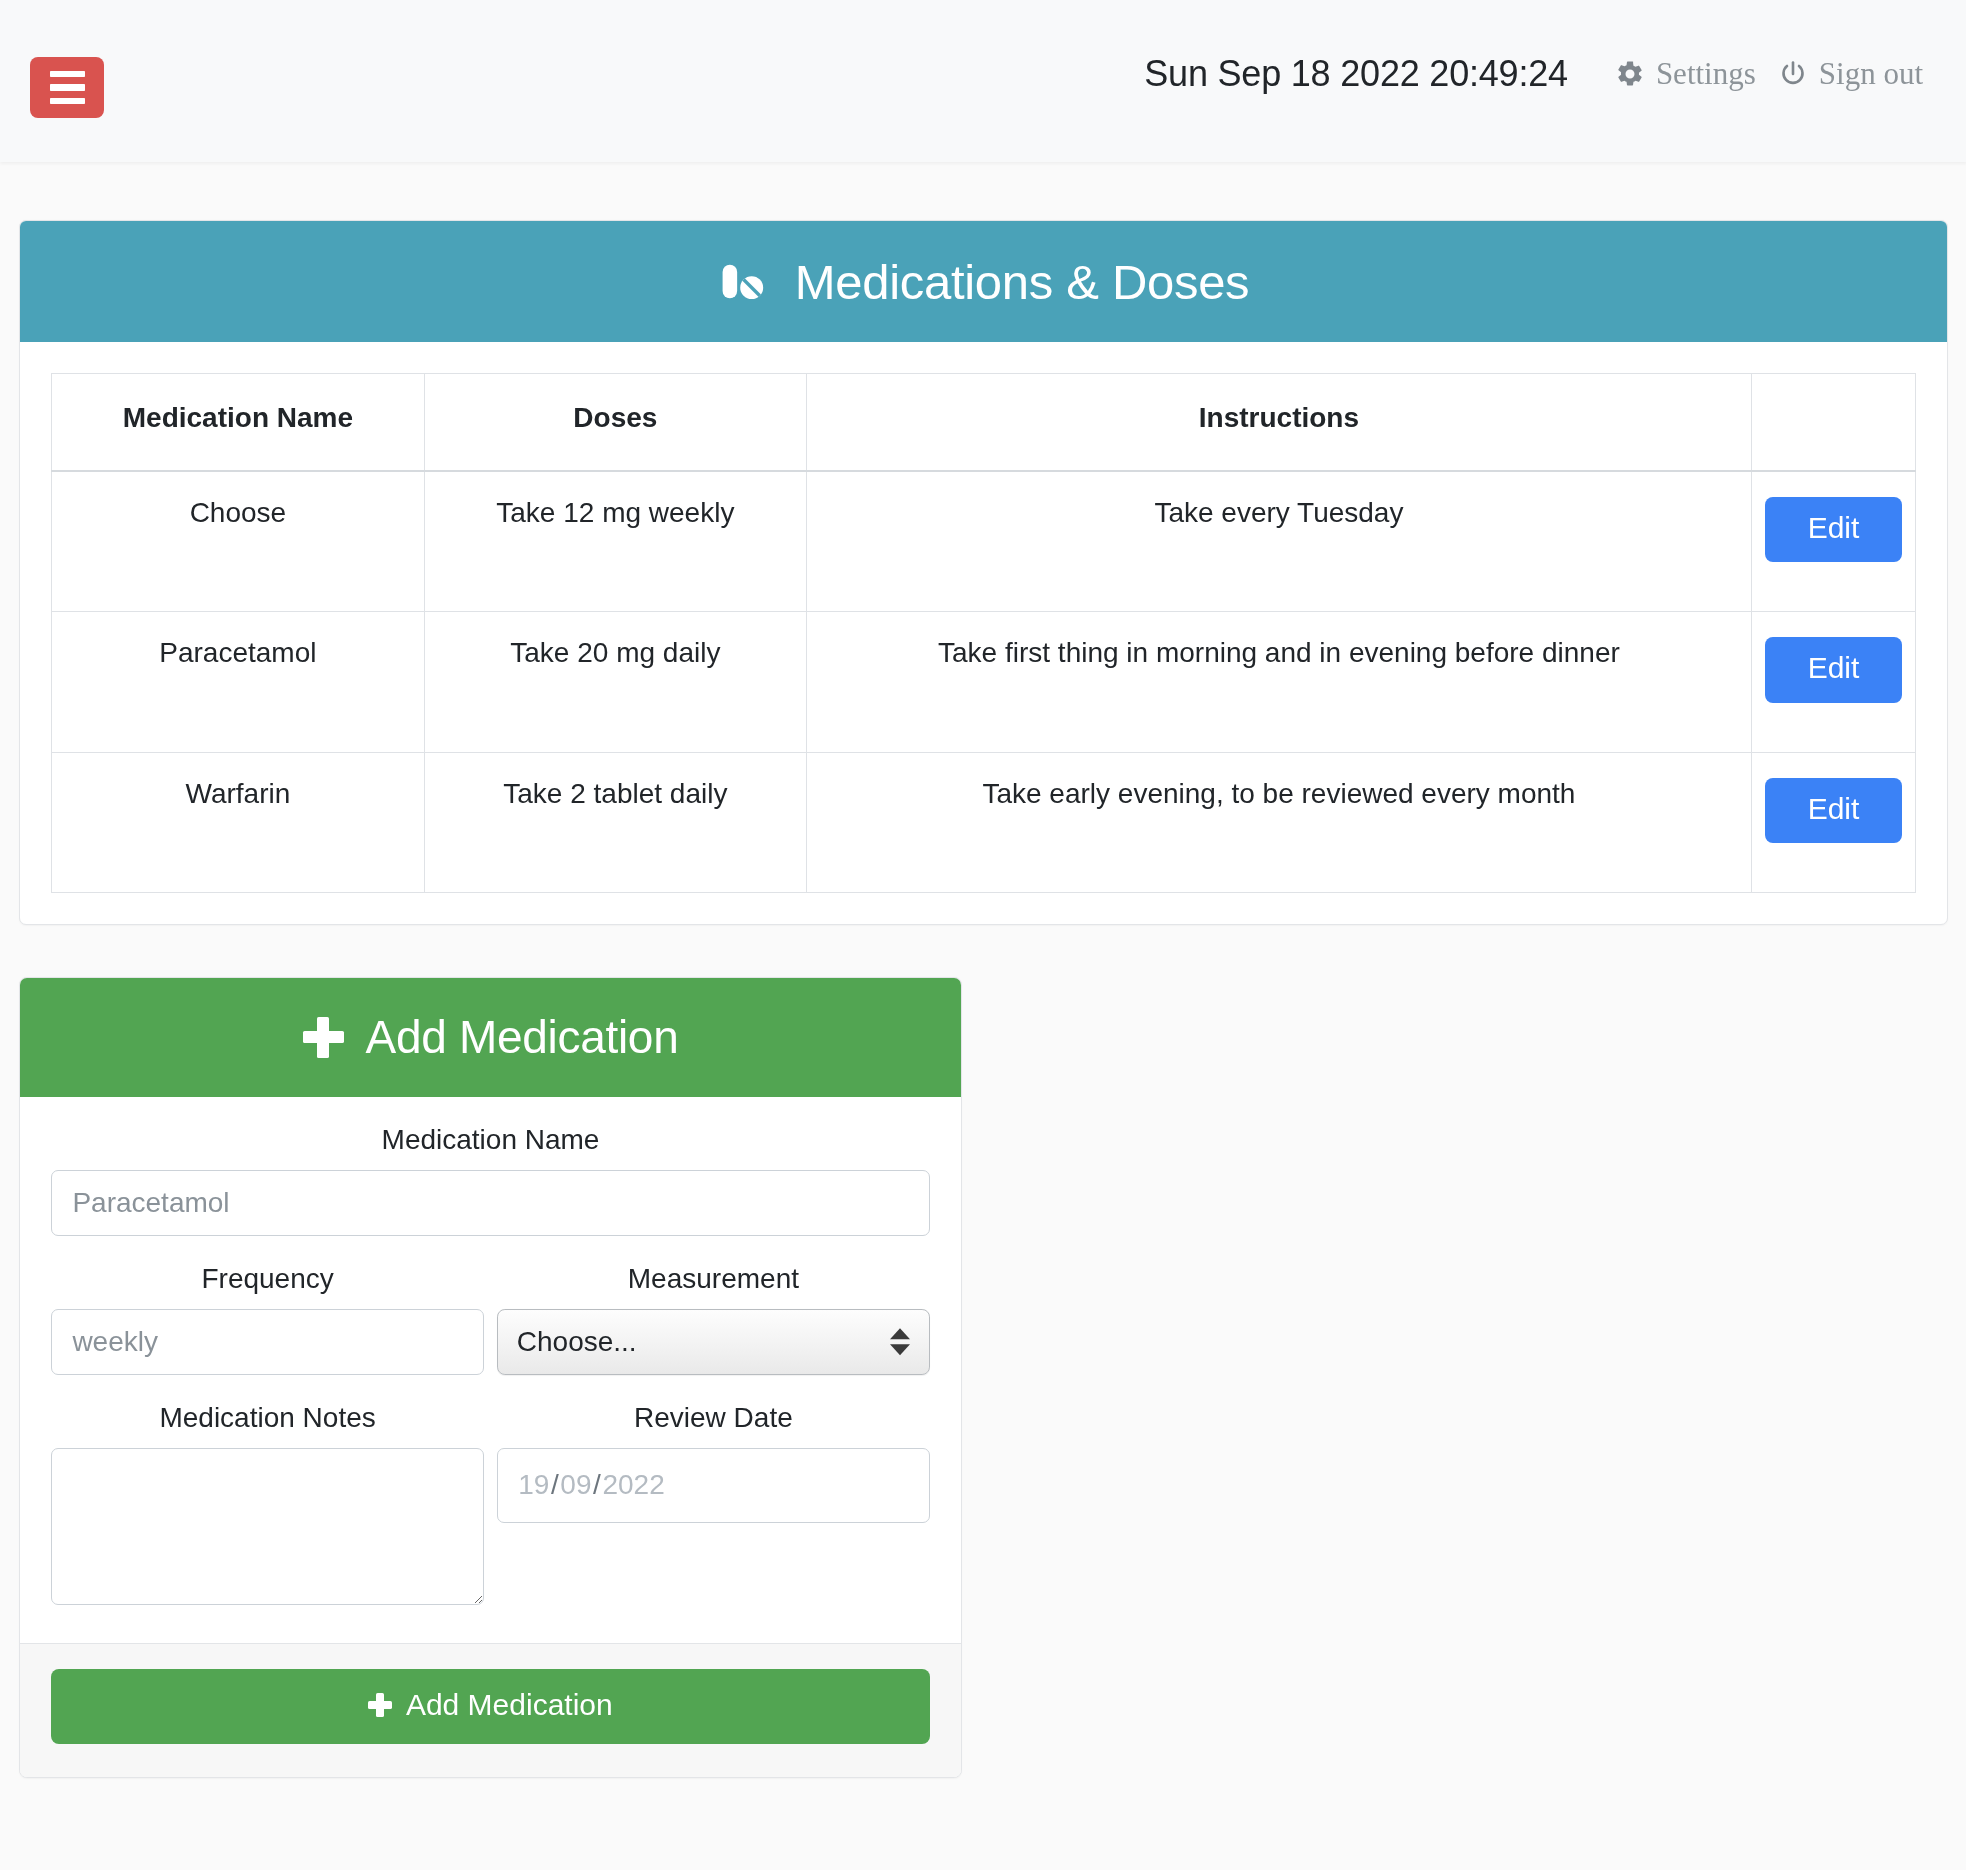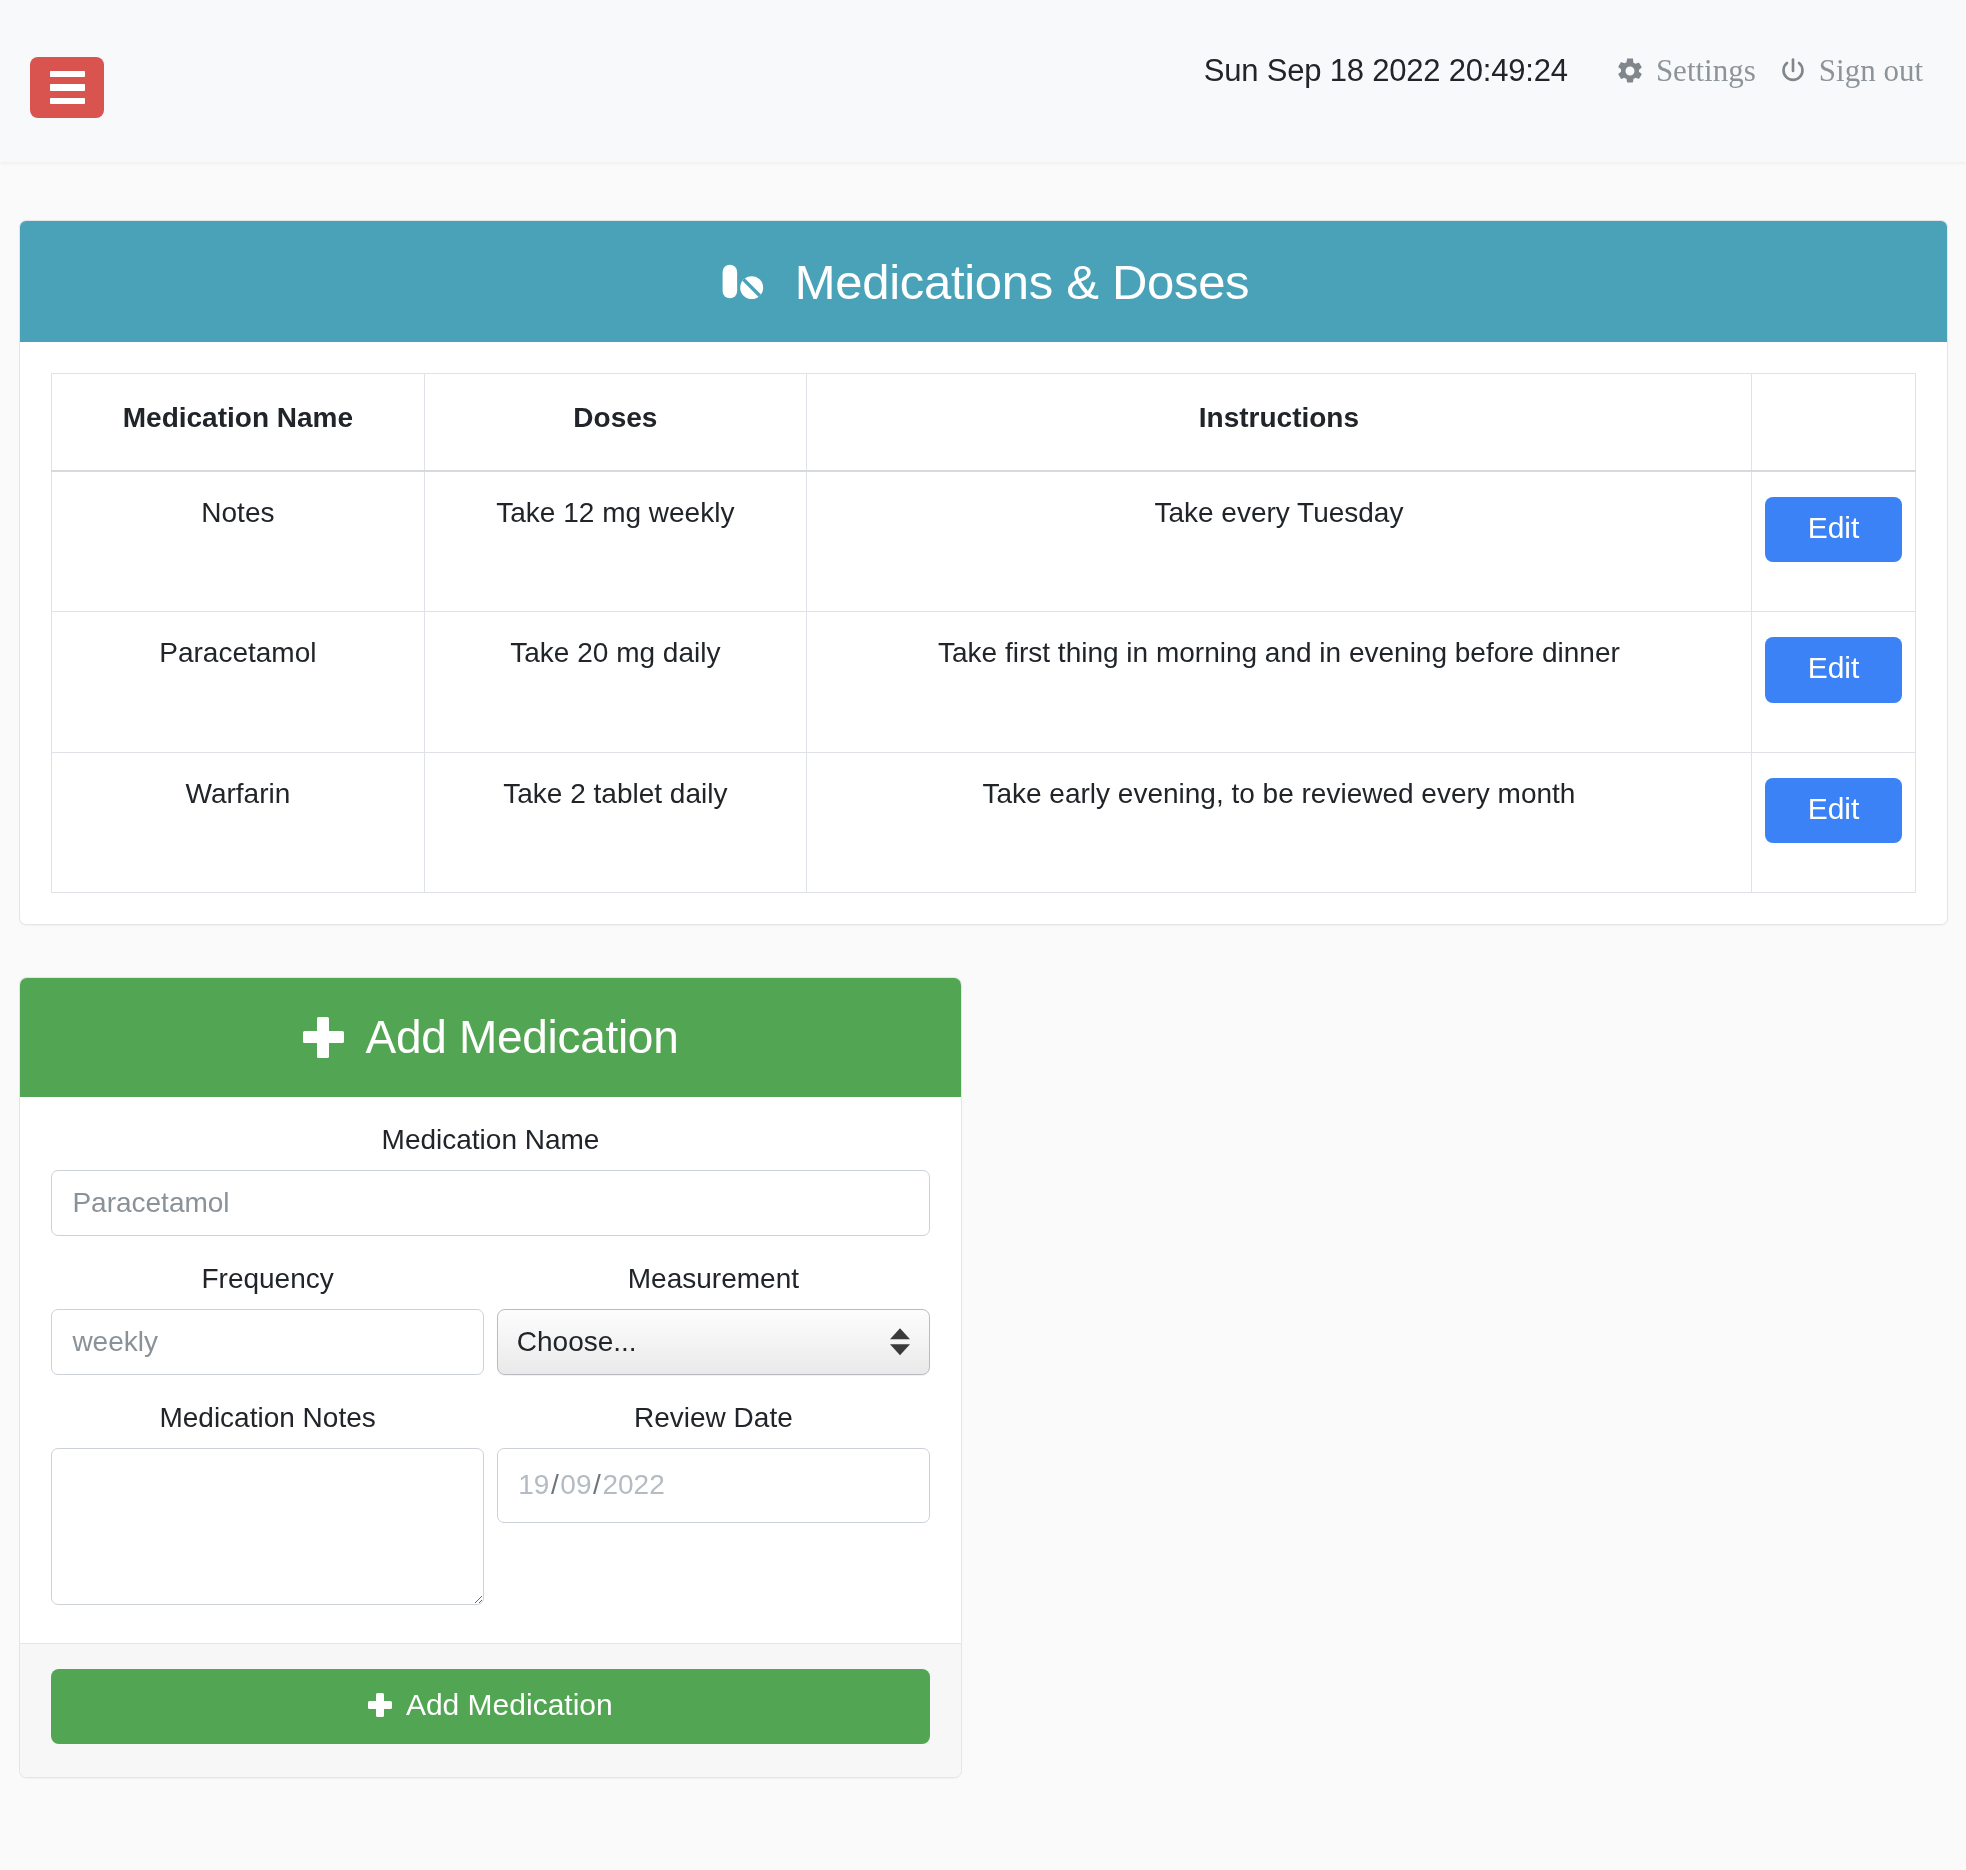--- a/index.html
+++ b/index.html
@@ -45,21 +45,21 @@
   }
   .nav-right {
     margin-left: auto;
     margin-top: 53px;
     display: flex;
     align-items: center;
     gap: 0;
     padding-right: 14px;
   }
   .nav-date {
-    font-size: 31px;
+    font-size: 36px;
     color: #212529;
     letter-spacing: -0.2px;
     margin-right: 25px;
     white-space: nowrap;
   }
   .nav-link {
     display: flex;
     align-items: center;
     gap: 11px;
     font-size: 31px;
@@ -380,21 +380,21 @@
       <thead>
         <tr>
           <th>Medication Name</th>
           <th>Doses</th>
           <th>Instructions</th>
           <th></th>
         </tr>
       </thead>
       <tbody>
         <tr>
-          <td>Notes</td>
+          <td>Choose</td>
           <td>Take 12 mg weekly</td>
           <td>Take every Tuesday</td>
           <td class="act-cell">
             <button class="edit-btn">Edit</button>
           </td>
         </tr>
         <tr>
           <td>Paracetamol</td>
           <td>Take 20 mg daily</td>
           <td>Take first thing in morning and in evening before dinner</td>

